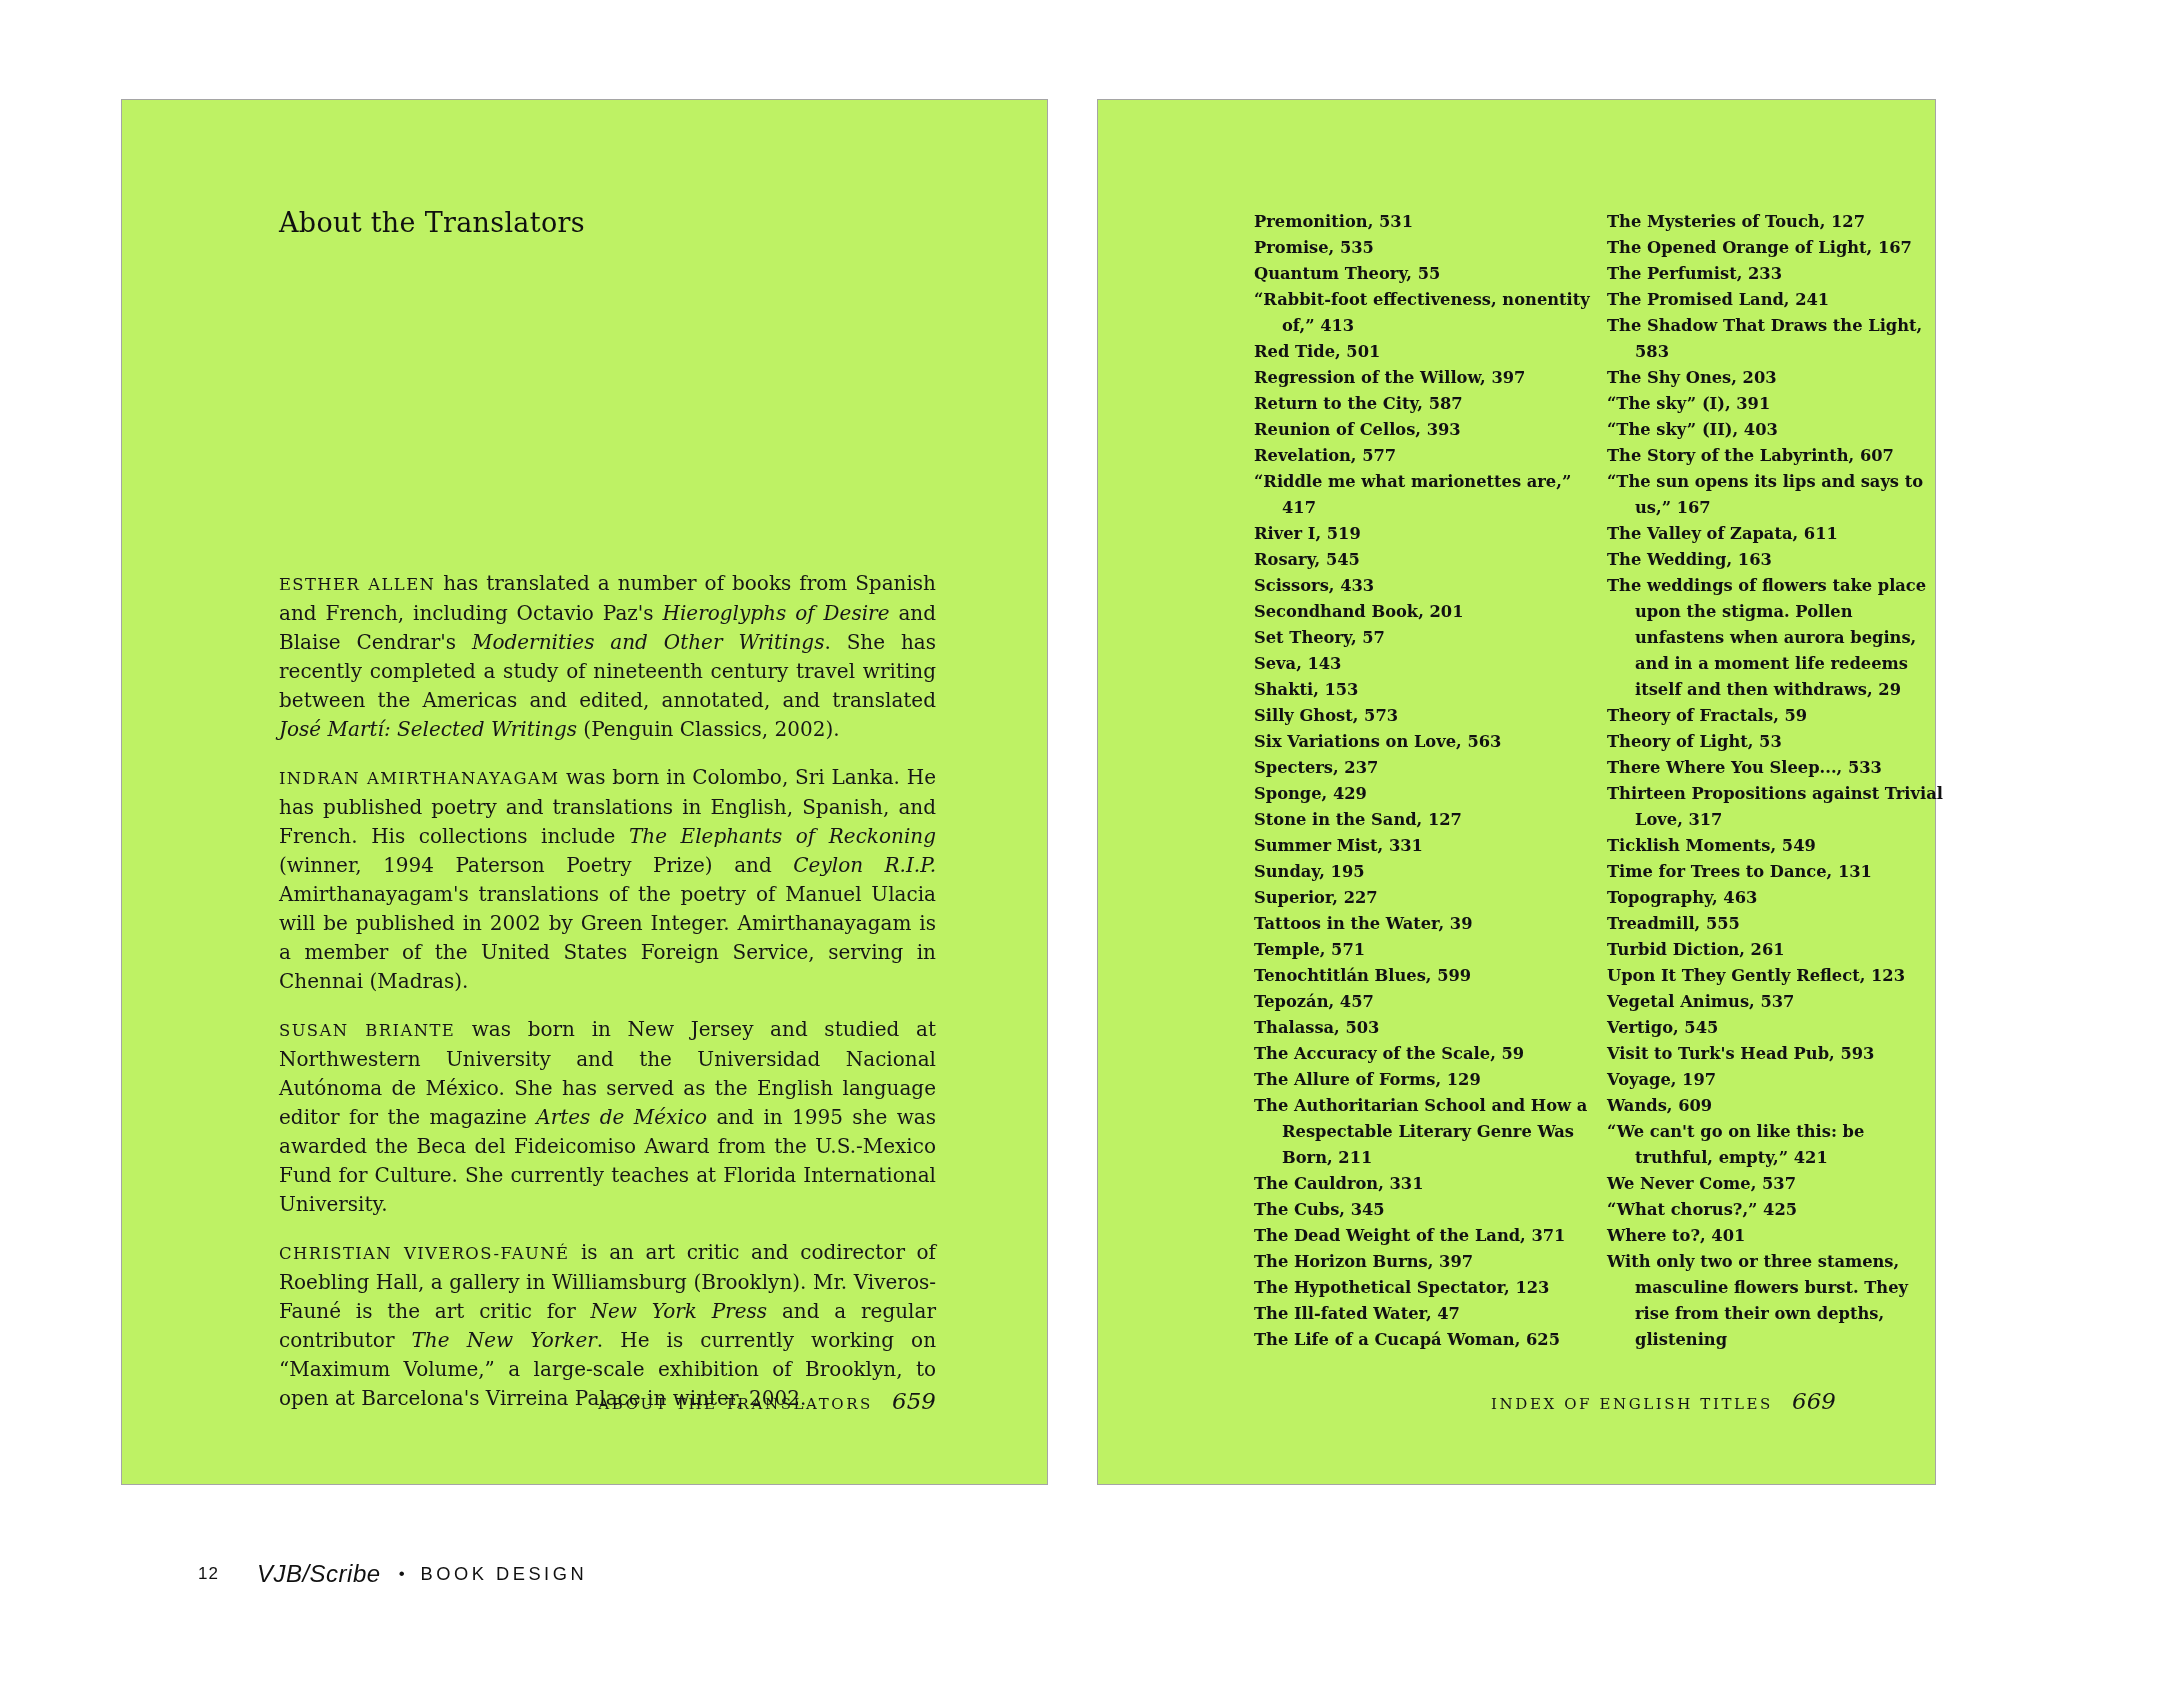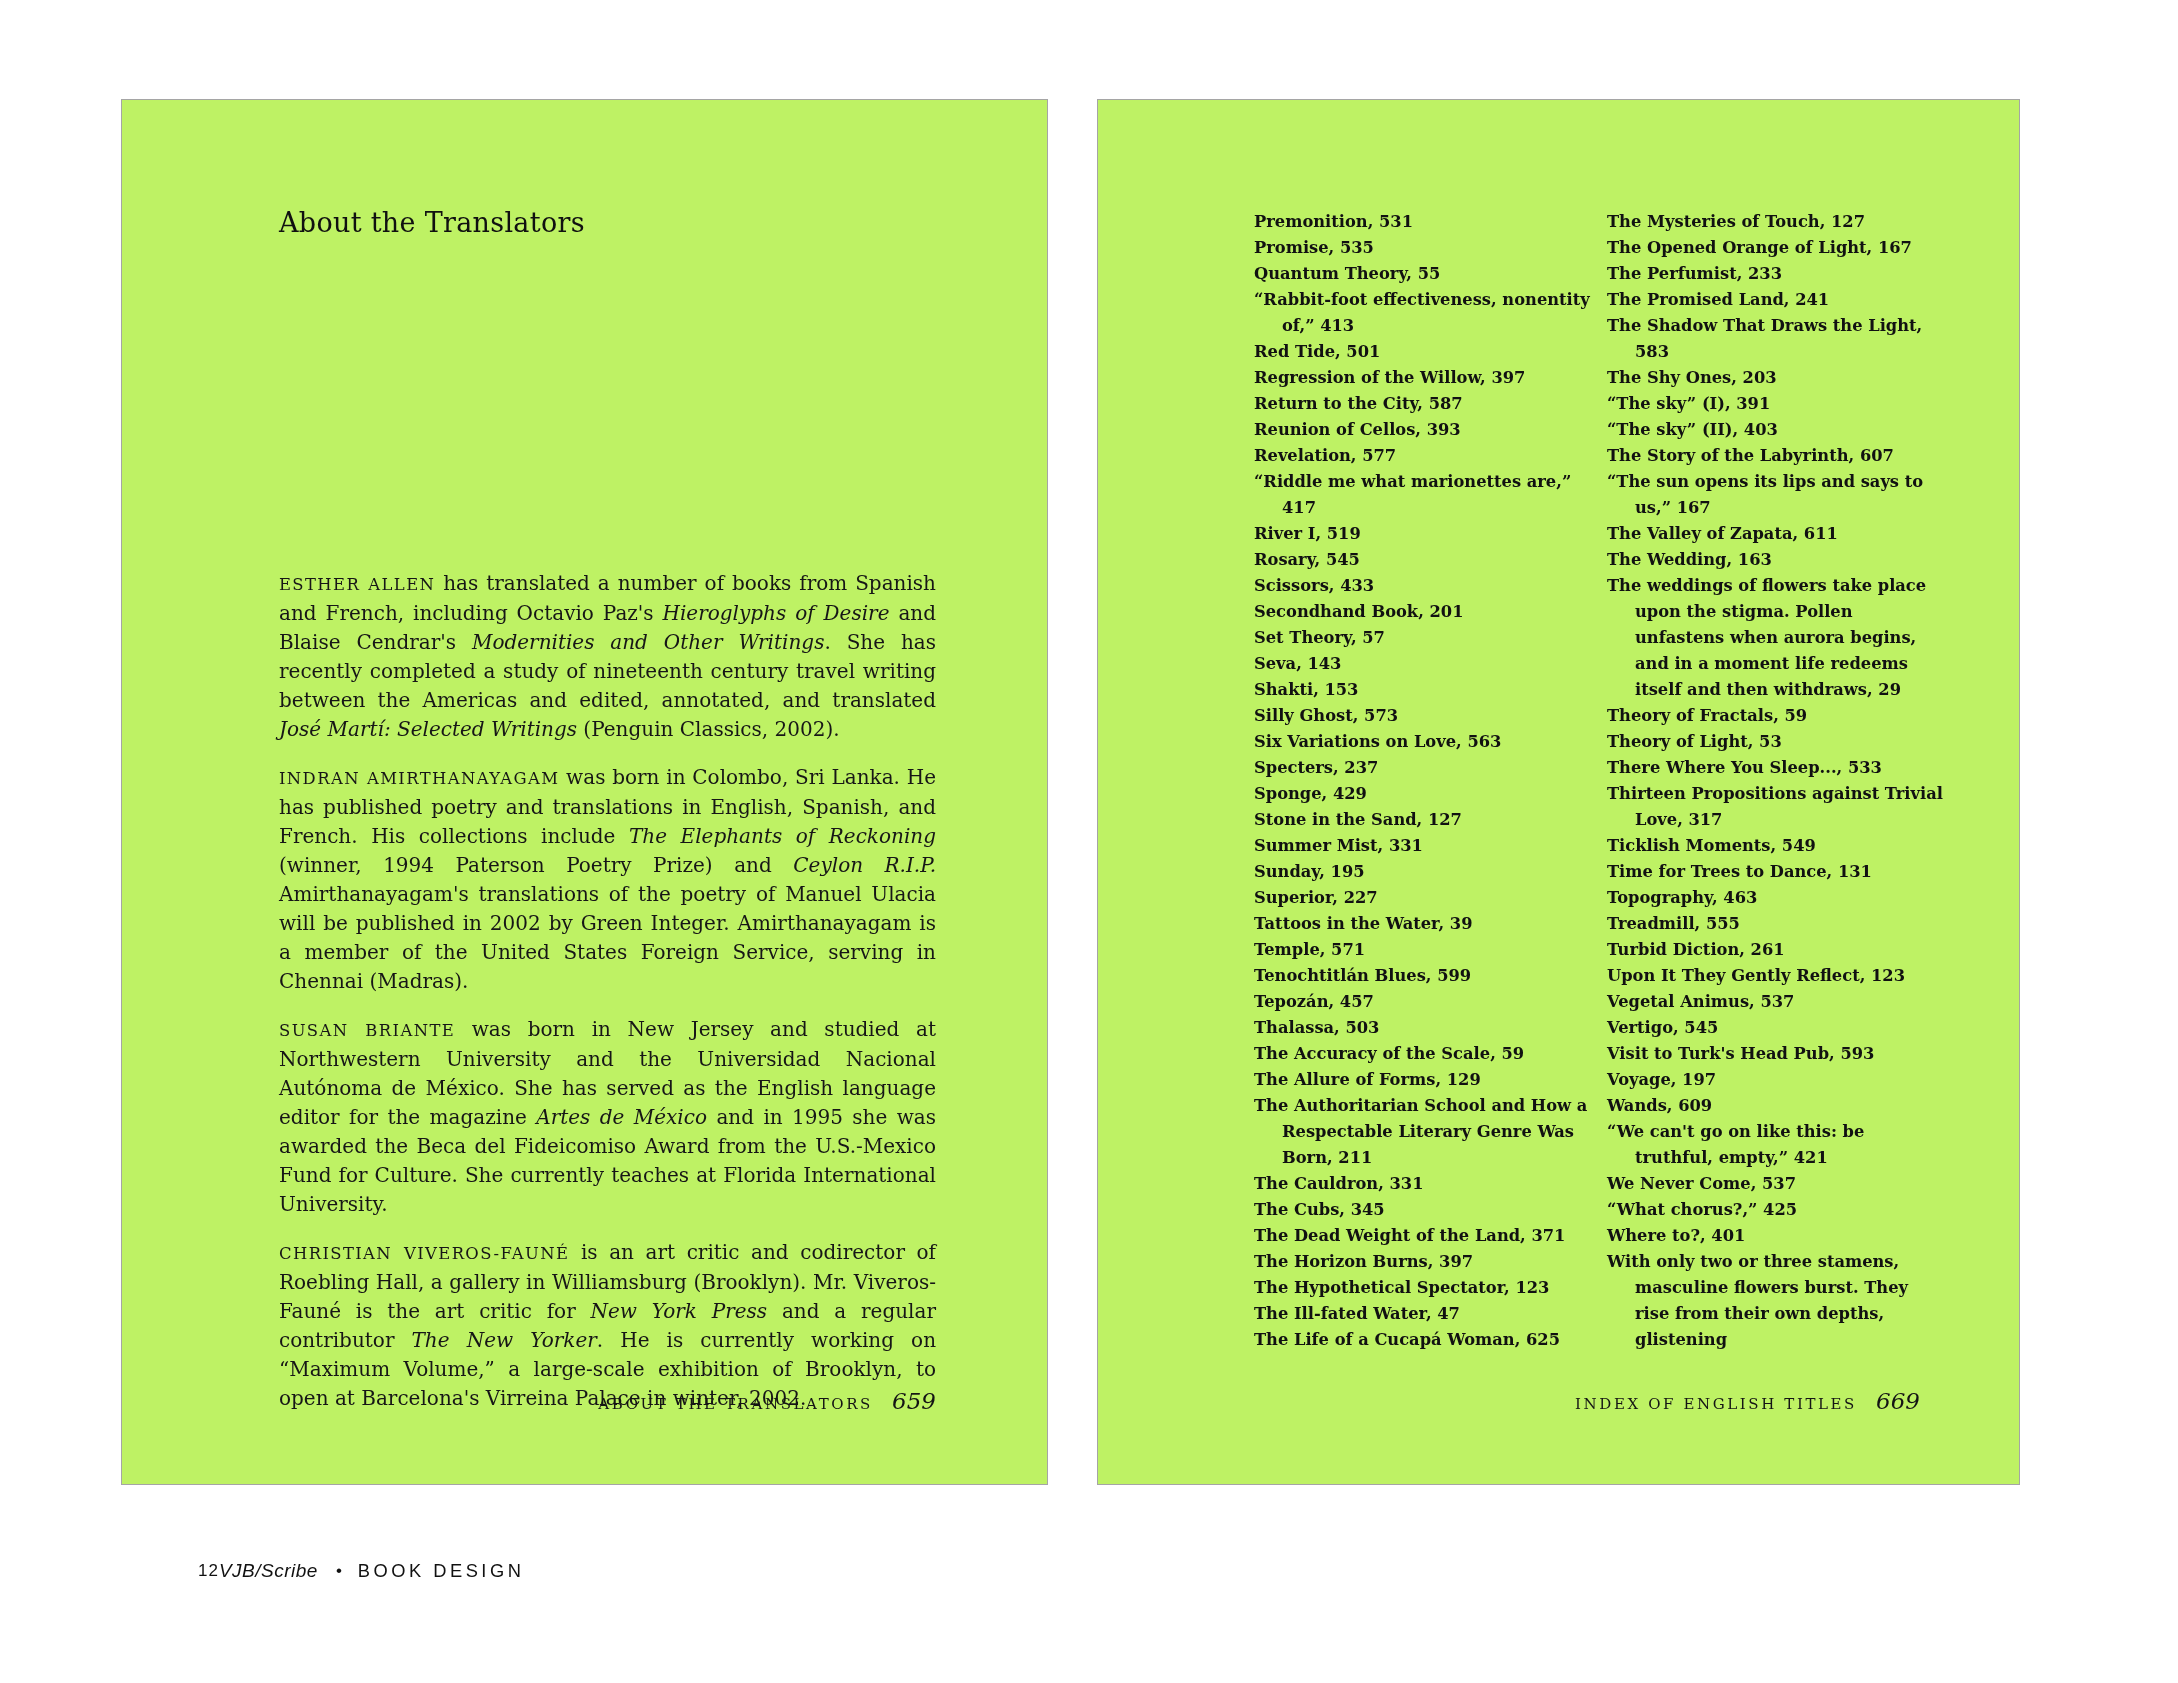--- a/index.html
+++ b/index.html
@@ -14,21 +14,21 @@
   .page {
     position: absolute;
     top: 99px;
     height: 1386px;
     background: #bef264;
     border: 1px solid #a5a5a5;
     box-sizing: border-box;
     color: #141414;
   }
   .left-page  { left: 121px;  width: 927px; }
-  .right-page { left: 1097px; width: 923px; }
+  .right-page { left: 1097px; width: 839px; }
 
   
   .lp-title {
     position: absolute;
     left: 157px; top: 107px;
     margin: 0;
     font-size: 27px;
     font-weight: normal;
     letter-spacing: 0.3px;
     color: #101010;
@@ -96,22 +96,23 @@
     position: absolute;
     left: 198px; top: 1560px;
     display: flex;
     align-items: center;
     white-space: nowrap;
     color: #111111;
     font-family: "Liberation Sans", sans-serif;
   }
   .sf-num { font-size: 17px; letter-spacing: 1px; }
   .sf-brand {
-    font-size: 19px;
+    font-size: 24px;
     font-style: italic;
+    margin-left: 38px;
     letter-spacing: 0.5px;
   }
   .sf-bullet { font-size: 17px; margin: 0 16px 0 18px; }
   .sf-label {
     font-size: 18.3px;
     letter-spacing: 3.5px;
   }
 </style>
 </head>
 <body>

